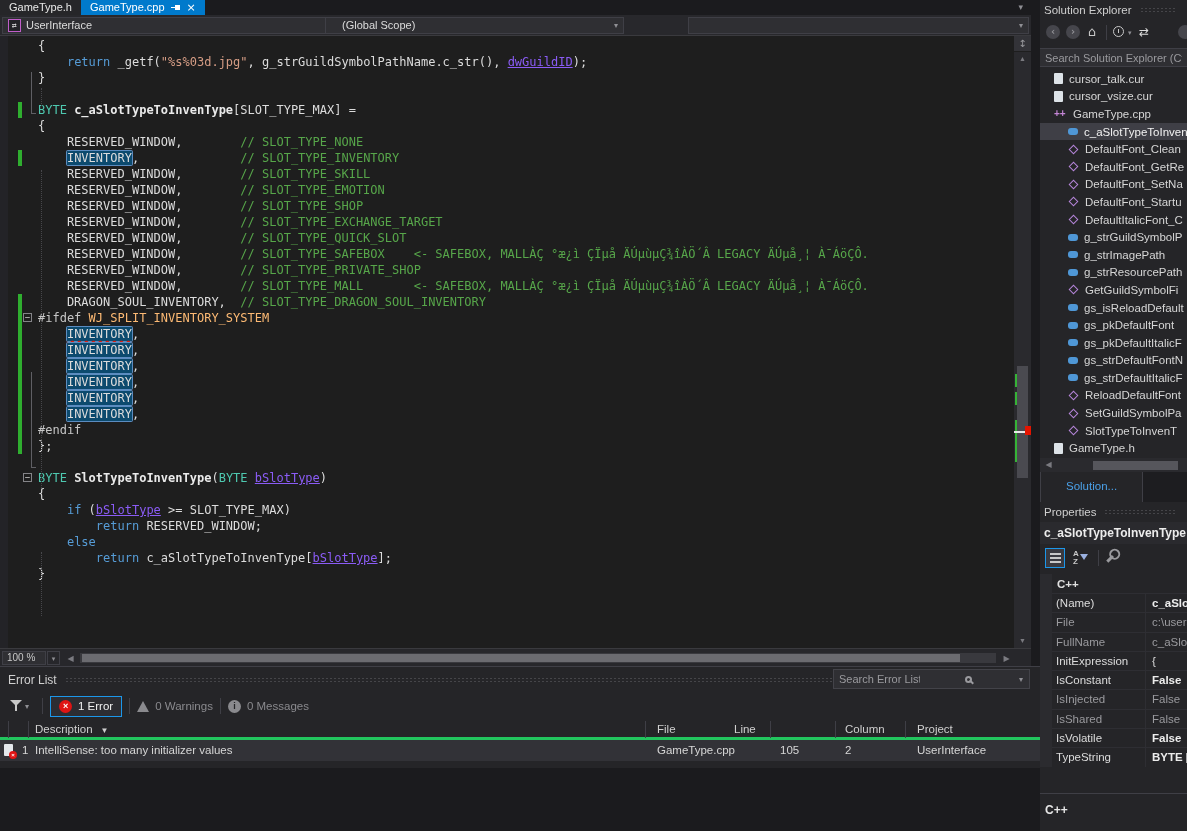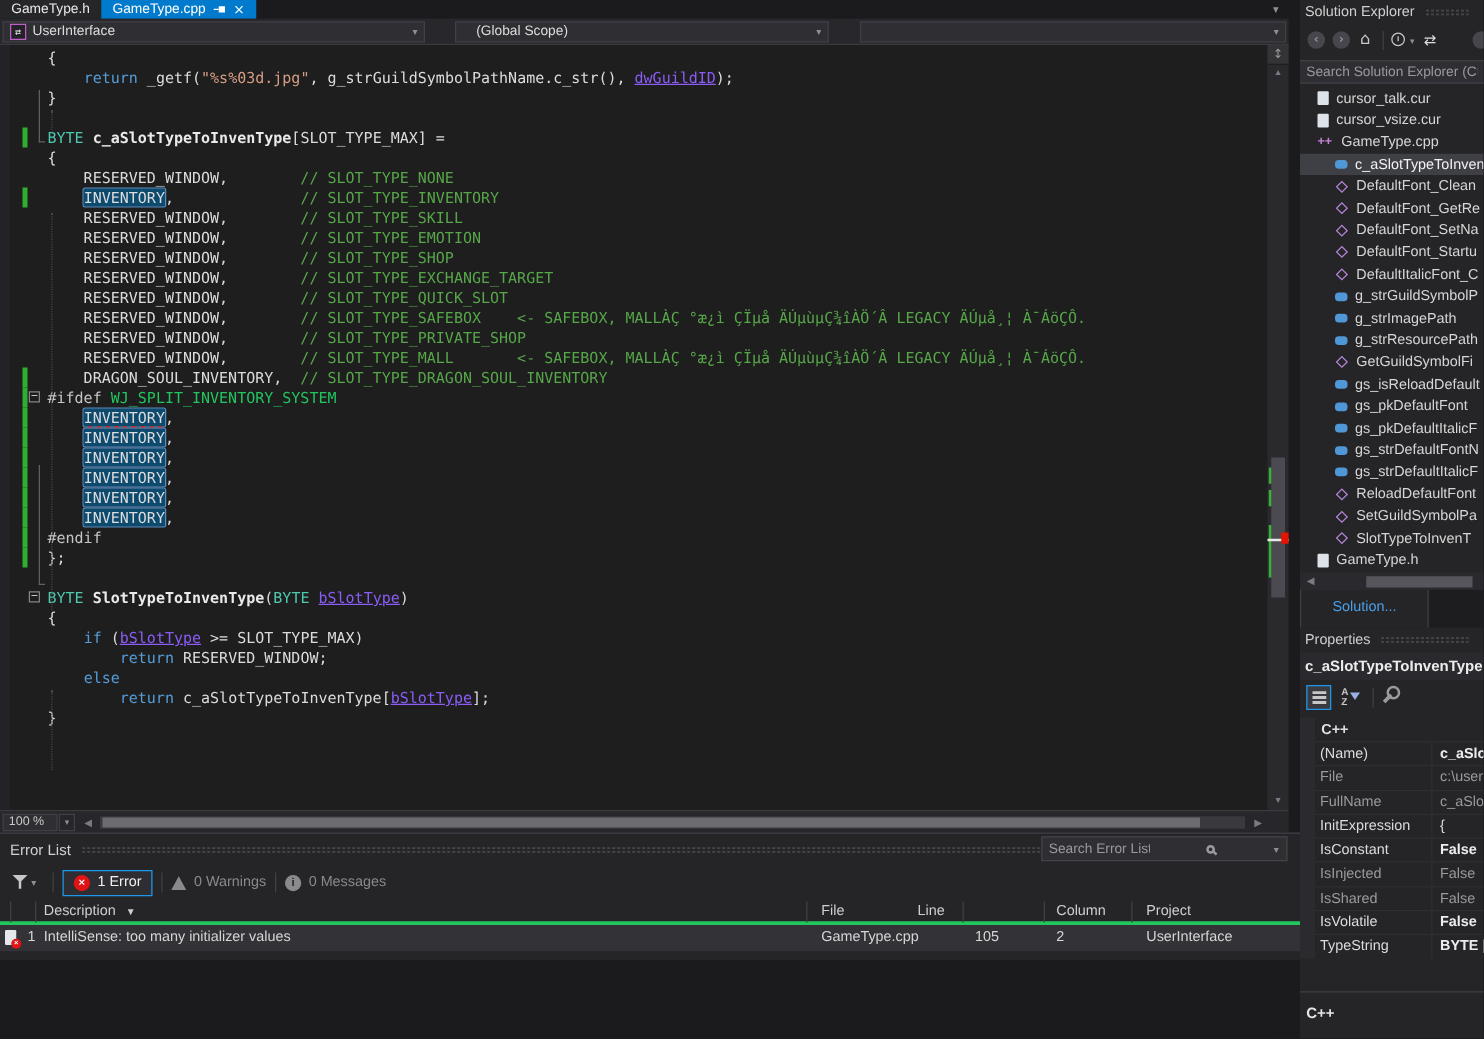--- a/index.html
+++ b/index.html
@@ -15,35 +15,35 @@
   .pinicon::before{content:"";position:absolute;left:4px;top:3px;width:5px;height:5px;background:#fff;}
   .pinicon::after{content:"";position:absolute;left:0;top:5px;width:4px;height:1px;background:#fff;}
   .tclose{font:11px/15px "DejaVu Sans",sans-serif;color:#fff;}
   .strip-chev{margin-left:auto;color:#8f8f94;font-size:9px;line-height:15px;padding-right:8px;}
 
   
   .navbar{position:absolute;left:0;top:15px;width:1031px;height:21px;background:#28282c;border-bottom:1px solid #3a3a3e;}
   .combo{position:absolute;top:2px;height:17px;background:#2f2f33;border:1px solid #3f3f46;color:#dcdcdc;
     font:11px/15px "Liberation Sans",sans-serif;display:flex;align-items:center;padding:0 5px;gap:5px;}
   .combo .chev{margin-left:auto;font-size:8px;color:#8f8f94;}
-  #combo1{left:2px;width:338px;} #combo2{left:364px;width:299px;padding-left:16px;} #combo3{left:688px;width:341px;}
+  #combo1{left:2px;width:338px;} #combo2{left:325px;width:299px;padding-left:16px;} #combo3{left:688px;width:341px;}
   .navicon{width:13px;height:13px;border:1px solid #c05ec9;background:#232327;color:#e8e8e8;
     font:8px/11px "DejaVu Sans Mono",monospace;text-align:center;flex:0 0 auto;}
 
   
   .editor{position:absolute;left:0;top:36px;width:1031px;height:612px;background:#1e1e1e;overflow:hidden;}
   .indmargin{position:absolute;left:0;top:0;width:8px;height:100%;background:#232327;}
   #code{position:absolute;left:0;top:2px;width:1013px;}
   .cl{position:relative;height:16px;padding-left:38px;font:12px/16px "DejaVu Sans Mono","Liberation Mono",monospace;
     white-space:pre;color:#dcdcdc;}
   .cb{position:absolute;left:18px;top:0;width:4px;height:16px;background:#2fae2f;}
   .fold{position:absolute;left:23px;top:3px;width:9px;height:9px;border:1px solid #848488;background:#1e1e1e;
     color:#cfcfcf;font:9px/7px "DejaVu Sans Mono",monospace;text-align:center;}
   .tk-d{color:#dcdcdc;} .tk-k{color:#569cd6;} .tk-y{color:#4ec9b0;} .tk-s{color:#d69d85;}
-  .tk-c{color:#57a64a;} .tk-g{color:#8b5cf6;text-decoration:underline;} .tk-mc{color:#22c55e;} .tk-p{color:#c6c6c6;}
+  .tk-c{color:#57a64a;} .tk-g{color:#8b5cf6;text-decoration:underline;} .tk-mc{color:#fdba74;} .tk-p{color:#c6c6c6;}
   .tk-fn{color:#eaeaea;font-weight:bold;}
   .tk-hl,.tk-hlr{background:#0c4a6e;box-shadow:0 0 0 1px #5b8cc0;border-radius:1px;}
   .tk-hlr{text-decoration:underline;text-decoration-style:wavy;text-decoration-color:#e51400;text-underline-offset:2px;}
   .guide{position:absolute;border-left:1px dotted #47474b;width:1px;}
   .lguide{position:absolute;border-left:1px solid #5f5f64;border-bottom:1px solid #5f5f64;width:5px;}
 
   
   .vscroll{position:absolute;left:1014px;top:0;width:17px;height:612px;background:#2a2a2e;}
   .vsplit{position:absolute;left:0;top:0;width:17px;height:16px;background:#333338;color:#9a9a9e;
     font:10px/15px "DejaVu Sans",sans-serif;text-align:center;border-bottom:1px solid #1e1e1e;}

